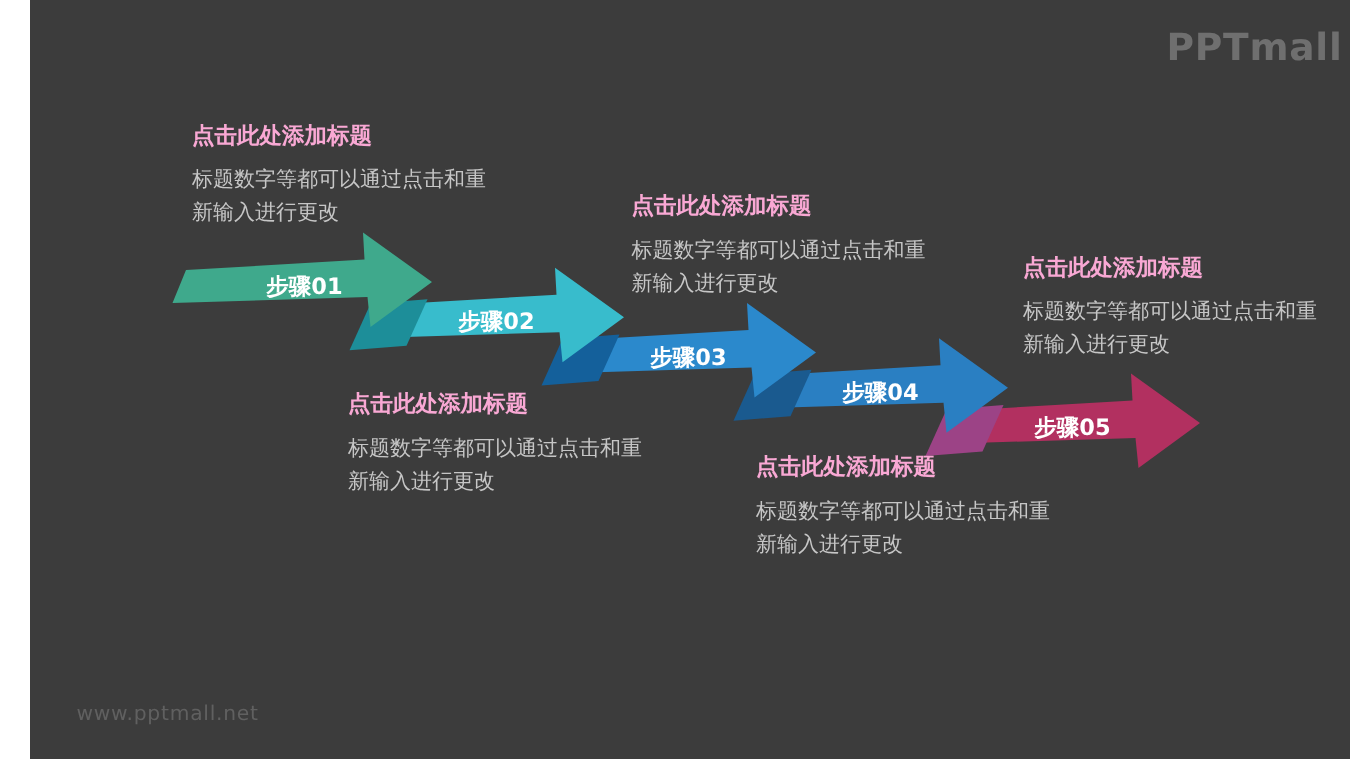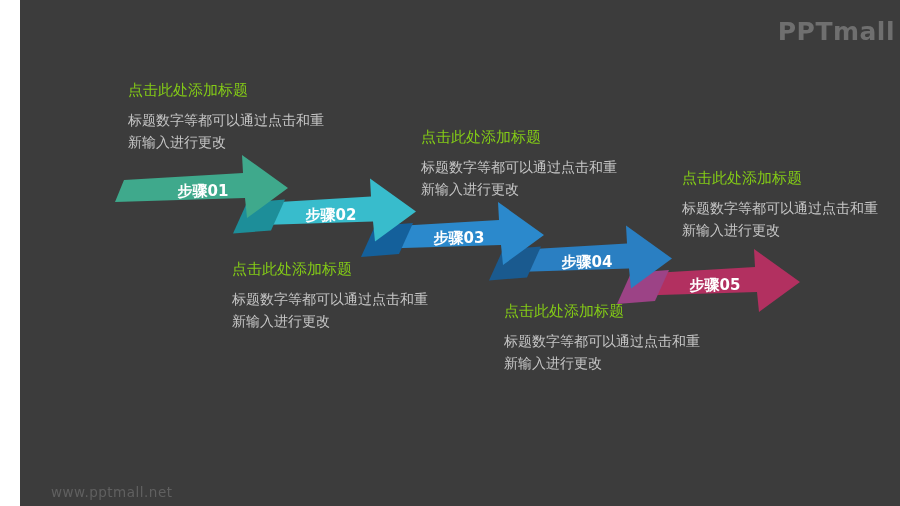--- a/index.html
+++ b/index.html
@@ -13,33 +13,33 @@
     position:absolute;top:17px;right:25px;
     font-size:25px;font-weight:bold;letter-spacing:0.5px;
   }
   .diagram{position:absolute;left:0;top:0;}
   .arrow-label{
     font-family:"DejaVu Sans","Liberation Sans",sans-serif;
     font-size:15px;font-weight:bold;fill:#ffffff;
   }
   .tblock{position:absolute;}
   .tb-title{
-    font-size:15px;font-weight:normal;color:#84cc16;
+    font-size:15px;font-weight:bold;color:#f9a8d4;
     line-height:20px;margin:0 0 9px 0;
   }
   .tb-line{
     font-size:14px;color:#c6c6c6;line-height:22px;margin:0;
   }
   .tb1{left:108px;top:80px;}
   .tb2{left:212px;top:259px;}
   .tb3{left:401px;top:127px;}
   .tb4{left:484px;top:301px;}
   .tb5{left:662px;top:168px;}
   .watermark{
-    position:absolute;left:31px;top:484px;
+    position:absolute;left:31px;top:468px;
     font-size:13.5px;letter-spacing:0.5px;
   }
 </style>
 </head>
 <body>
 
 <div class="slide" style="background: rgb(60, 60, 60); margin-left: 20px;">
 
   <div class="logo" style="color: rgb(111, 111, 111);">PPTmall</div>
 

